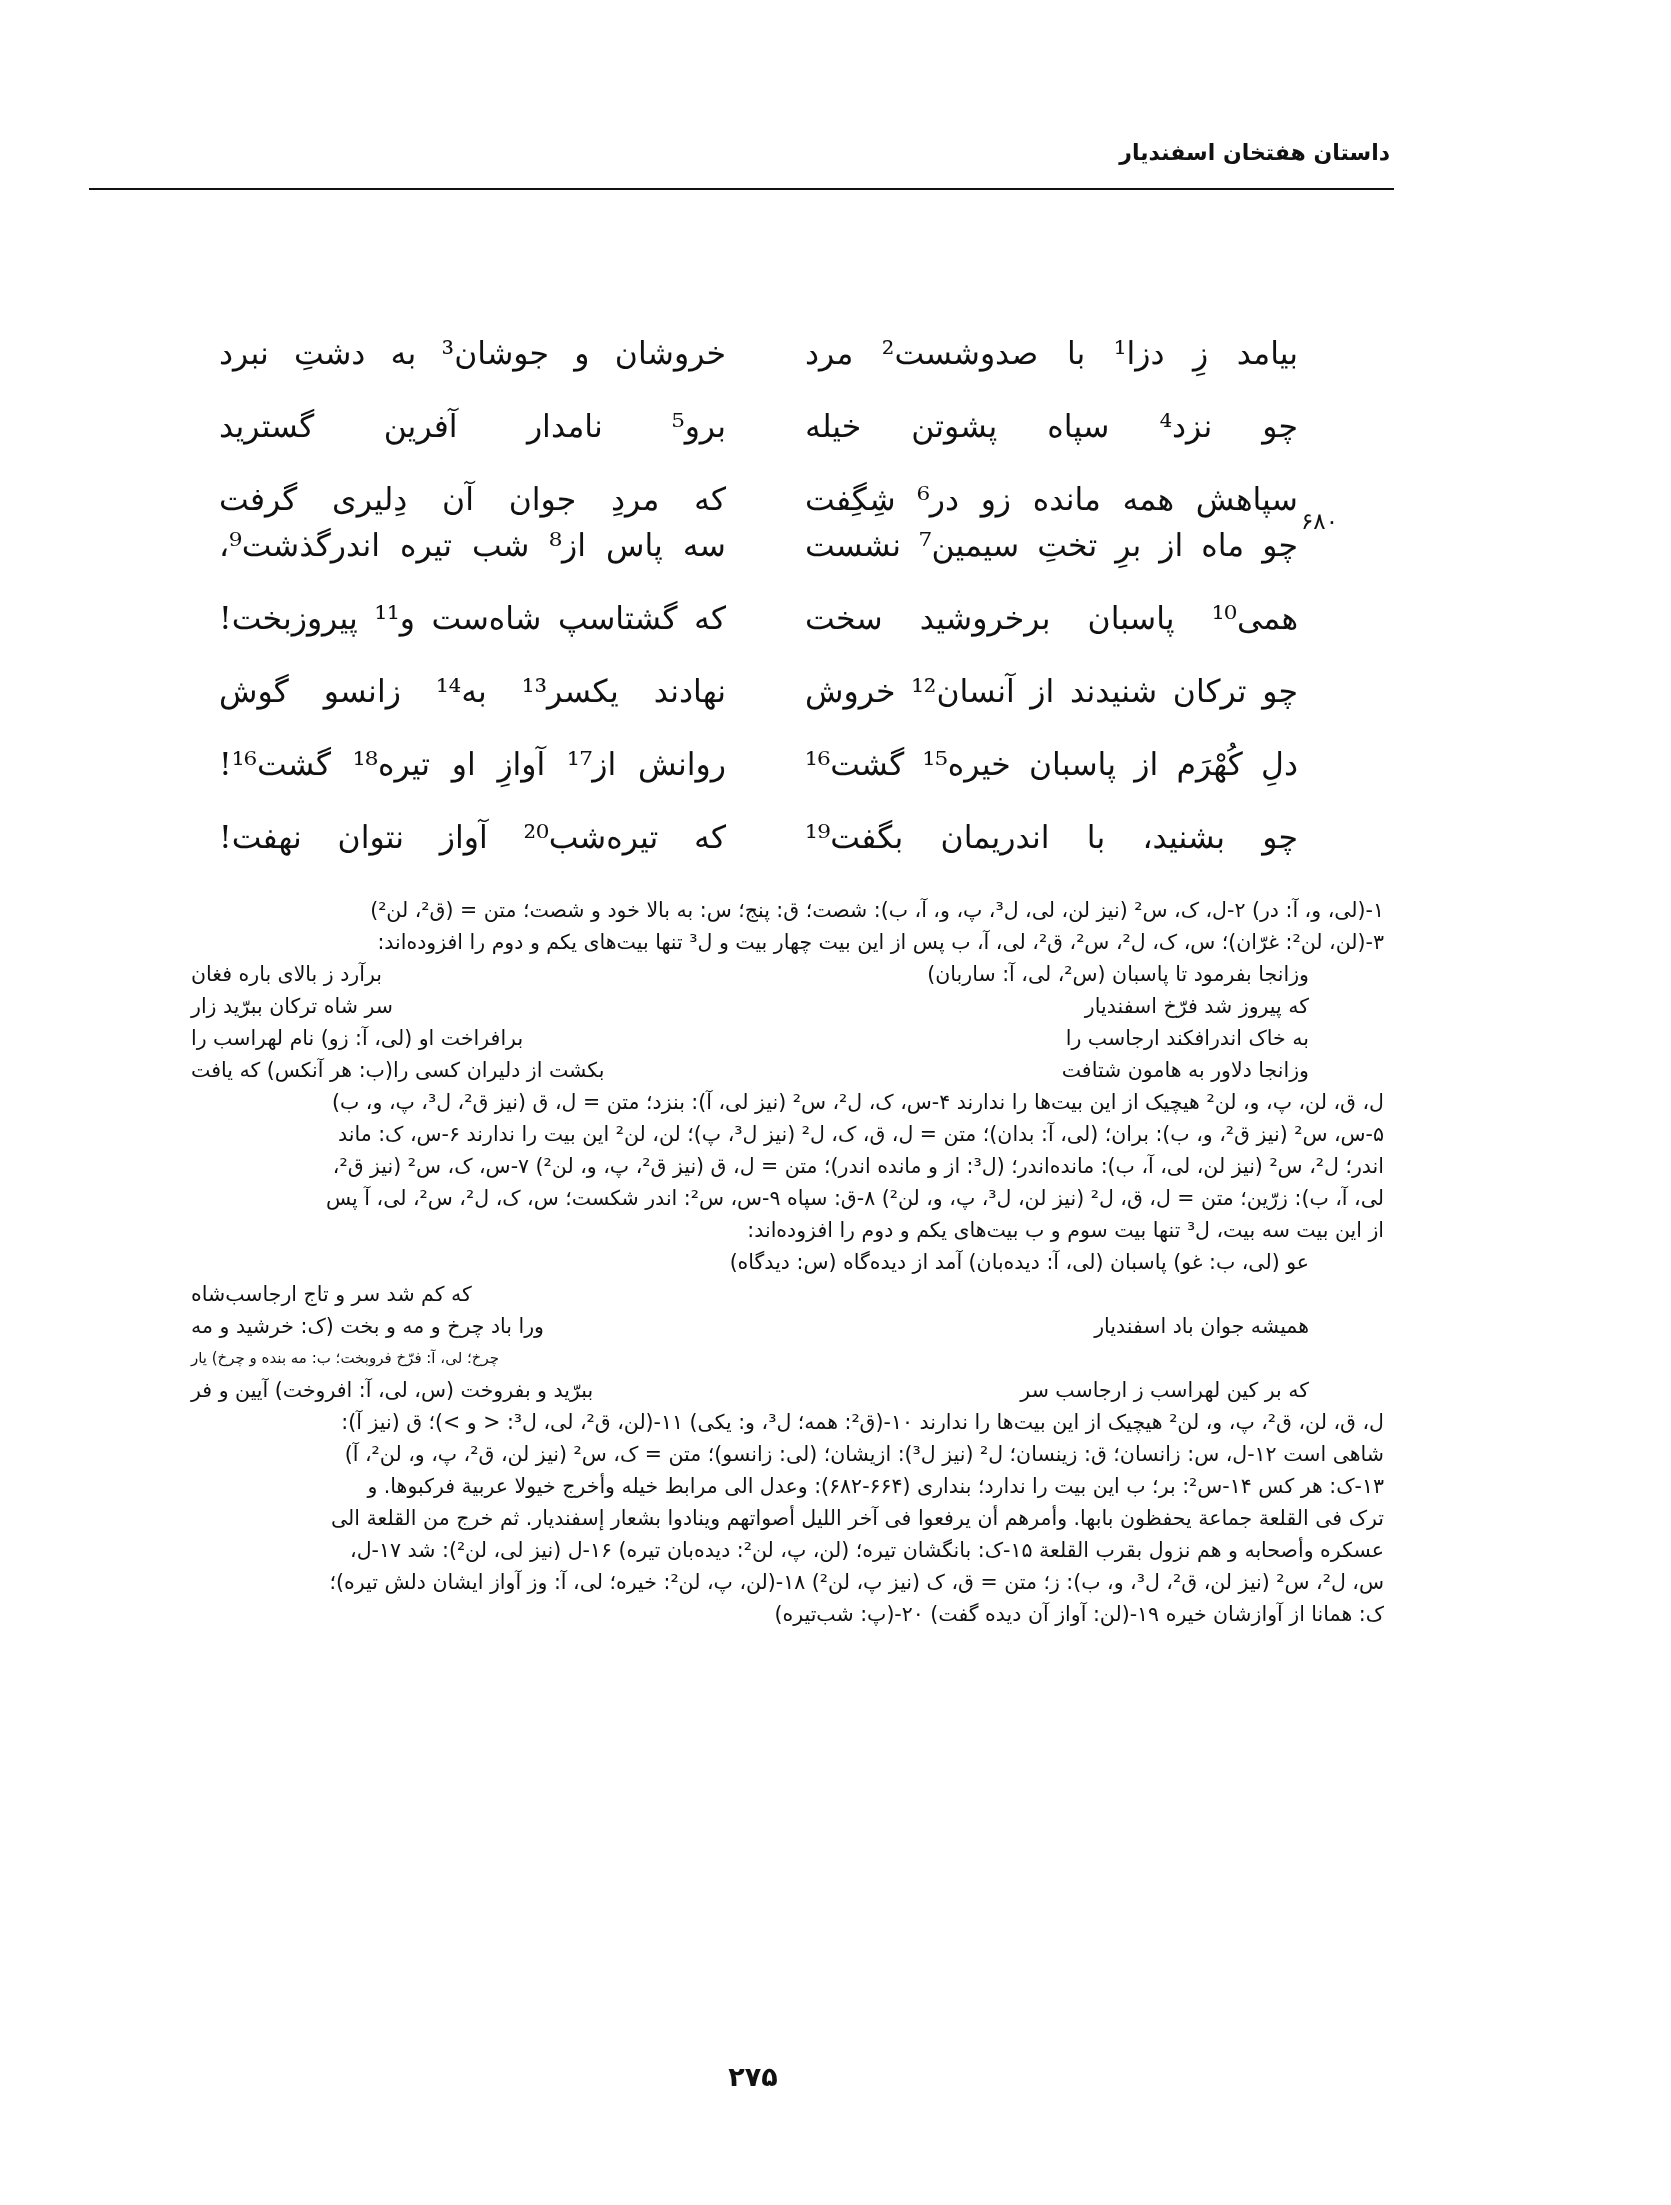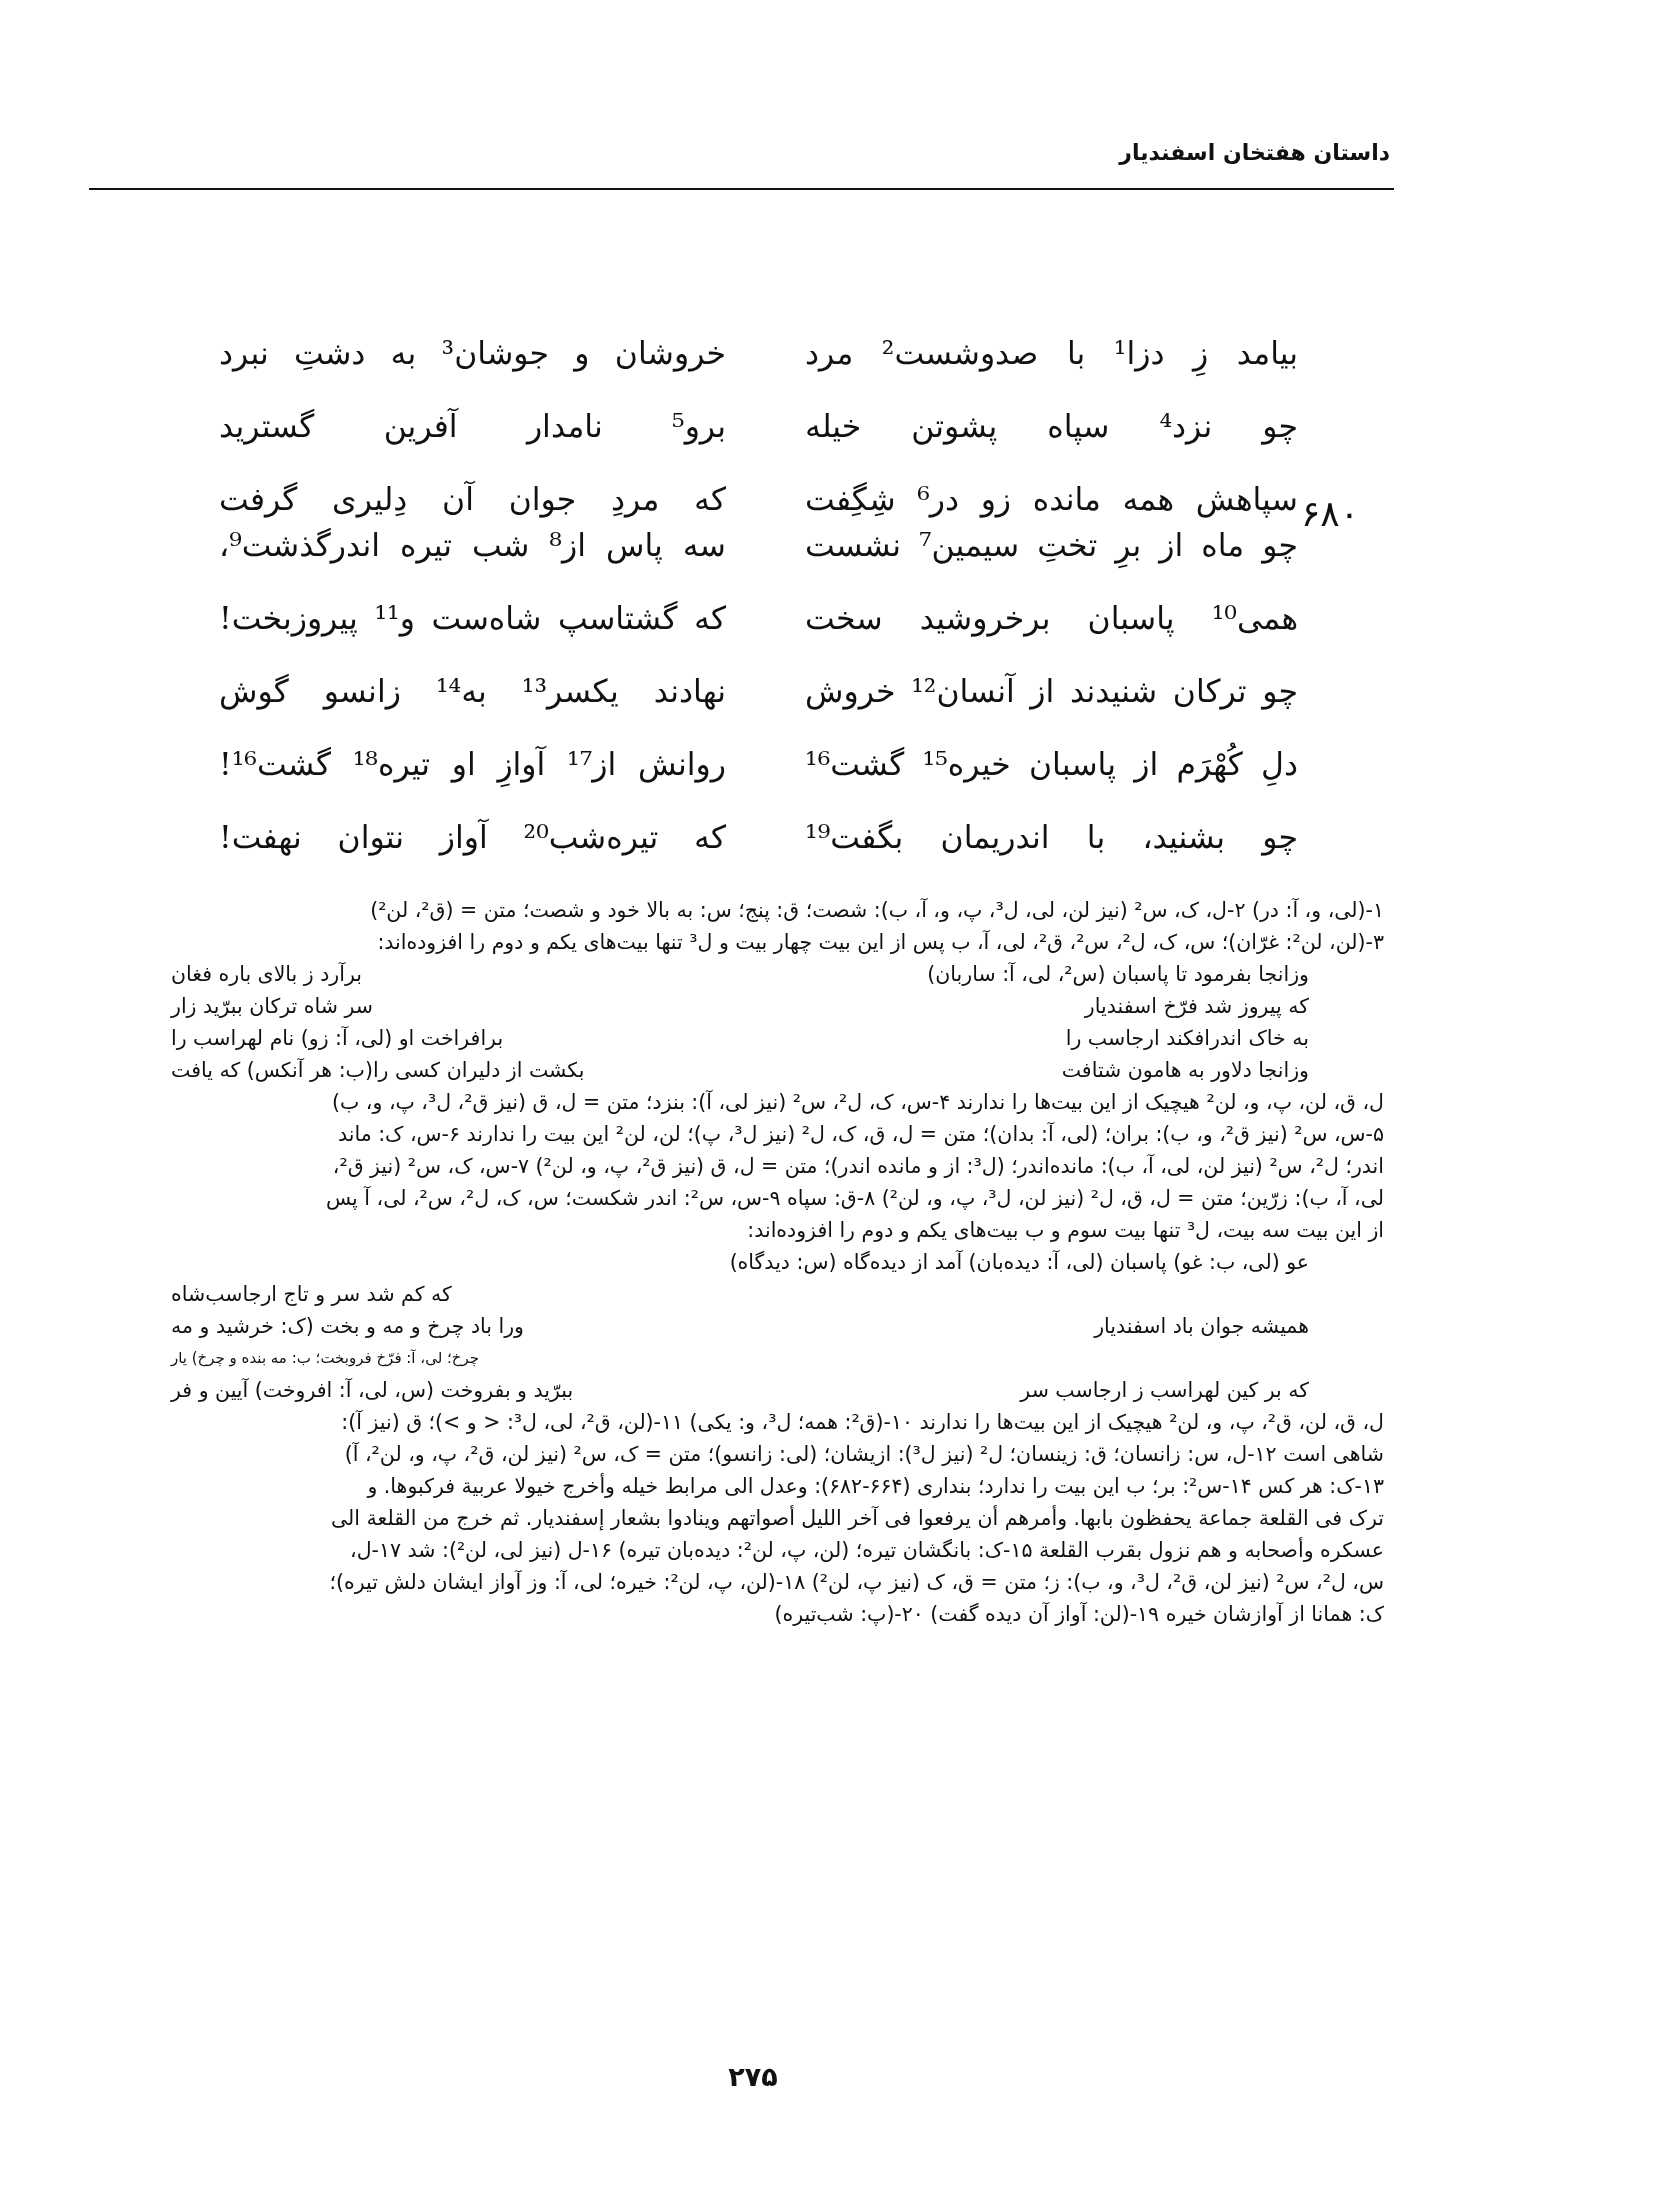--- a/index.html
+++ b/index.html
@@ -7,27 +7,27 @@
          font-family:"DejaVu Serif", serif; color:#111; }
   .page { position:absolute; inset:0; }
   .running-head { position:absolute; left:89px; width:1301px; top:140px; direction:rtl;
     text-align:right; font-family:"DejaVu Sans", sans-serif; font-weight:bold; font-size:22px; }
   .head-rule { position:absolute; left:89px; width:1305px; top:188px; height:2.1px; background:#111; }
   .col { position:absolute; direction:rtl; text-align:justify; text-align-last:justify;
          font-size:31.5px; line-height:41px; }
   .col .line { display:block; height:41px; white-space:nowrap; text-align-last:justify; text-align:justify;margin-top:32px; }
   .col-right { left:805px; width:493px; }
   .col-left { left:219px; width:507px; }
-  .verse-num { position:absolute; left:1301px; font-size:36px; line-height:41px; direction:rtl; }
+  .verse-num { position:absolute; left:1301px; font-size:23px; line-height:41px; direction:rtl;margin-top:8px; }
   .notes { position:absolute; left:96px; width:1288px; top:894px; direction:rtl; text-align:justify;
     font-family:"DejaVu Sans", sans-serif; font-size:20.5px; line-height:32px; }
   .notes .nline { display:block; white-space:nowrap; overflow:hidden; height:32px; }
   .notes .indent { padding-right:75px; }
   .notes .verse-row { display:flex; justify-content:space-between; padding-right:75px; padding-left:75px; }
-  .notes .verse-row span { white-space:nowrap; }
+  .notes .verse-row span { white-space:nowrap;margin-left:20px; }
   .notes .small { font-size:15px; }
   .page-number { position:absolute; top:2061px; left:712px; width:82px; text-align:center;
     font-family:"DejaVu Sans", sans-serif; font-weight:bold; font-size:27px; direction:rtl; }
 </style>
 </head>
 <body>
 
 <div class="page">
 
   <div class="running-head">داستان هفتخان اسفندیار</div>

